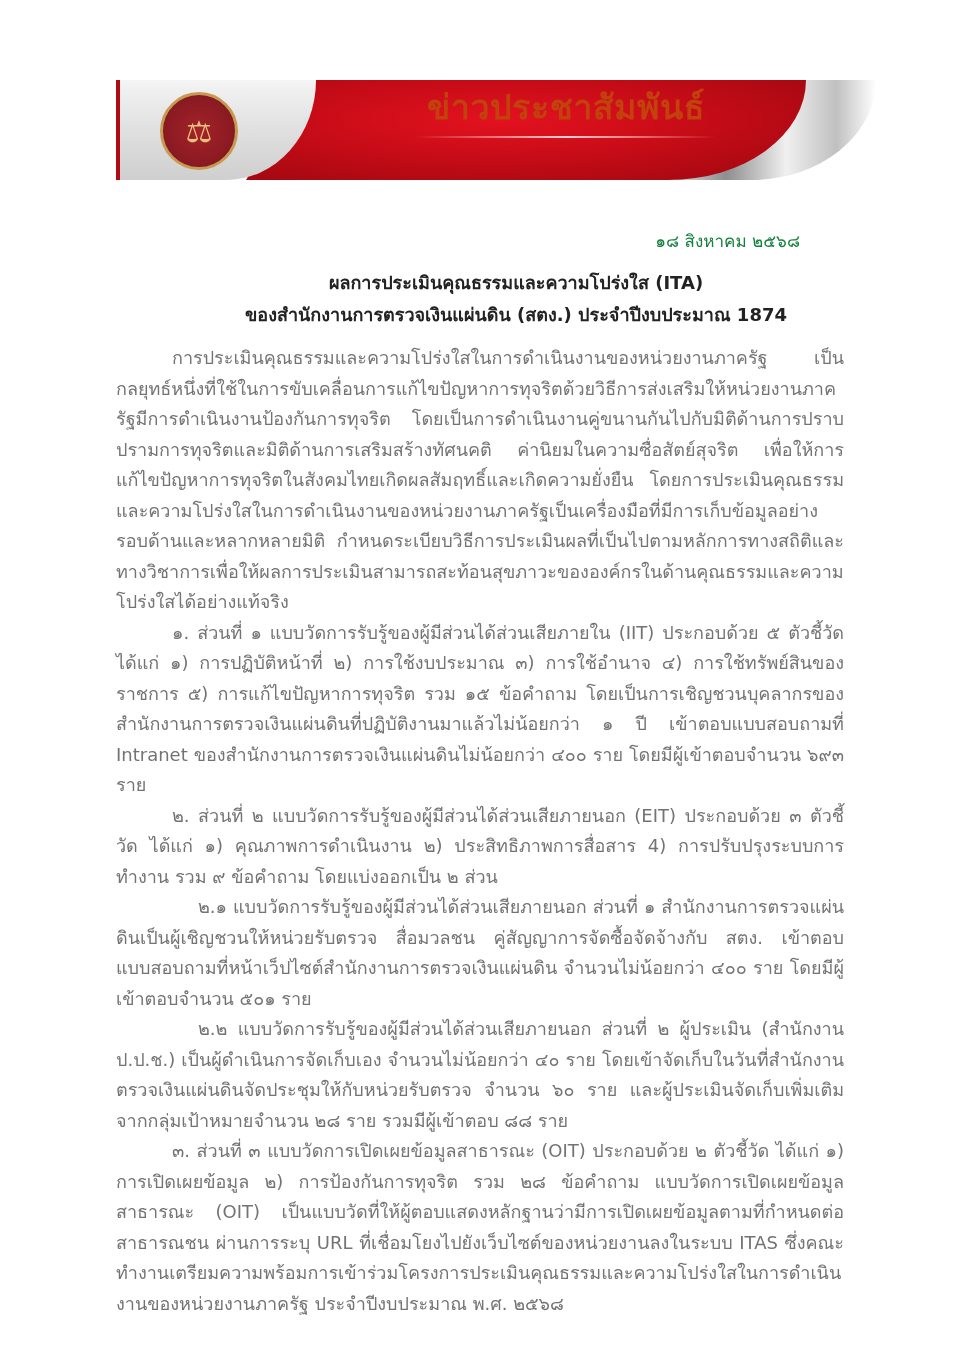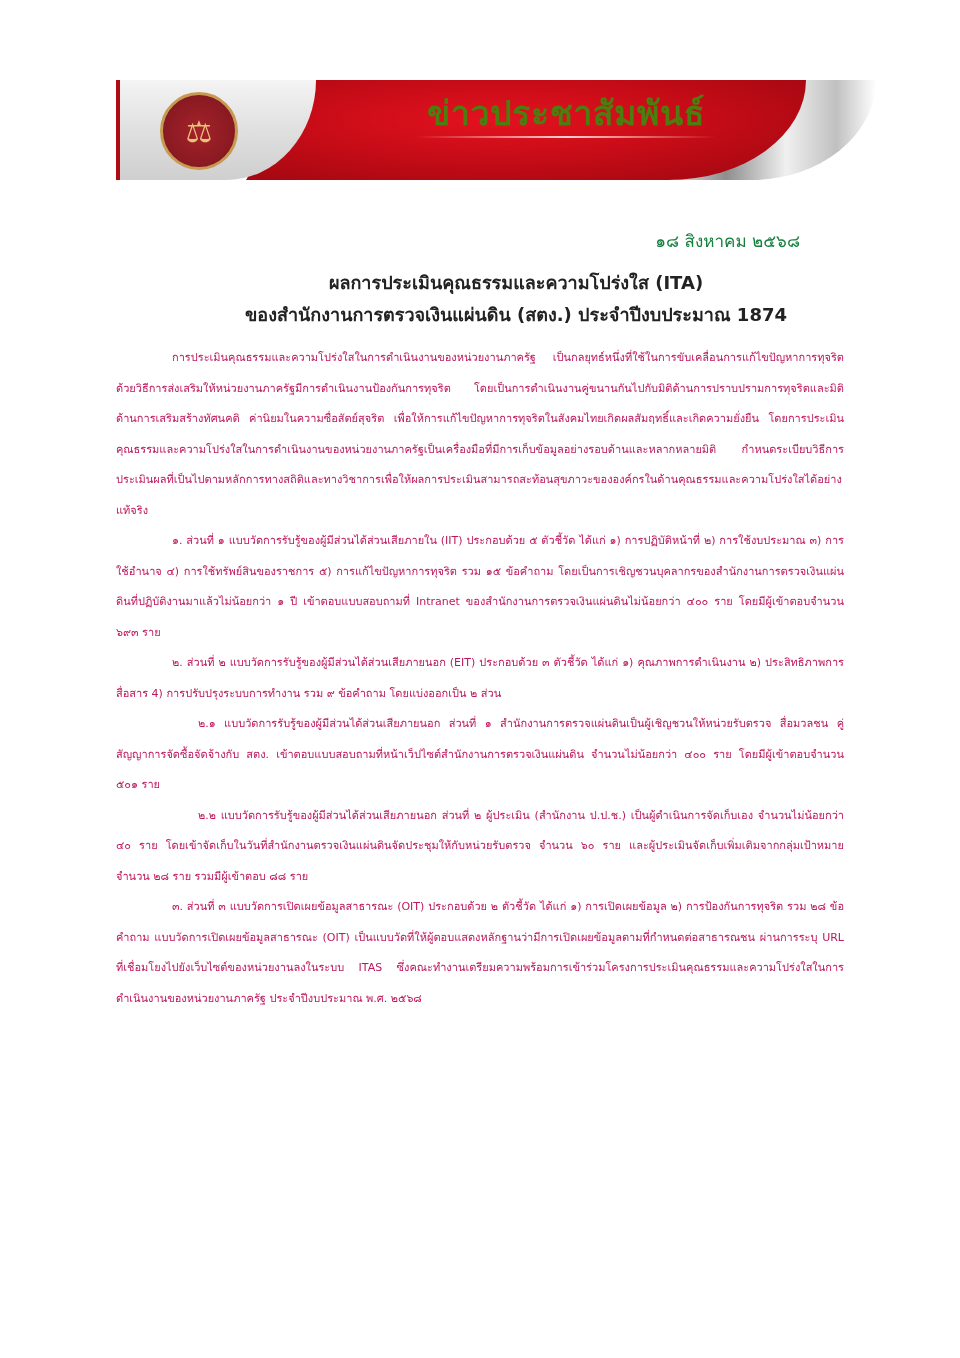--- a/index.html
+++ b/index.html
@@ -33,22 +33,22 @@
   .banner-red { z-index: 1; }
   .banner-left { z-index: 2; border-radius: 0 0 90px 0 / 0 0 100px 0; }
   .seal {
     position: absolute; left: 44px; top: 12px; width: 78px; height: 78px; border-radius: 50%;
     background: radial-gradient(circle, #a5222a 0%, #8b1a22 65%, #6d1016 100%);
     border: 3px solid #c79a52; box-sizing: border-box;
     display: flex; align-items: center; justify-content: center;
     color: #e9c27a; font-size: 30px; z-index: 3;
   }
   .banner-title {
-    position: absolute; left: 240px; top: 6px; width: 420px; text-align: center;
-    color: #4d7c0f; font-weight: bold; font-size: 34px; z-index: 4;
+    position: absolute; left: 240px; top: 0; width: 420px; text-align: center;
+    color: #c2410c; font-weight: bold; font-size: 34px; z-index: 4;
     font-family: "DejaVu Sans", sans-serif; letter-spacing: 0.5px;
   }
   .banner-line {
     position: absolute; left: 300px; top: 56px; width: 300px; height: 2px; z-index: 4;
     background: linear-gradient(90deg, transparent, #ffd0d0, transparent);
   }
   .banner-sub {
     position: absolute; left: 240px; top: 64px; width: 420px; text-align: center;
     color: #fff; font-size: 17px; z-index: 4; font-family: "DejaVu Sans", sans-serif;
   }
@@ -56,21 +56,21 @@
     position: absolute; right: 160px; top: 227px; font-size: 17px; color: #15803d;
   }
   .doc-title {
     position: absolute; left: 0; width: 960px; text-align: center;
     font-weight: bold; font-size: 18px; color: #222; padding-left: 36px;
   }
   .t1 { top: 268px; }
   .t2 { top: 300px; }
   .body-text {
     position: absolute; left: 116px; width: 728px; top: 343px;
-    font-size: 11px; line-height: 30.5px; color: #be185d;
+    font-size: 18px; line-height: 30.5px; color: #737373;
     text-align: justify;
   }
   .body-text p { margin: 0; }
   .ind1 { text-indent: 56px; }
   .ind2 { text-indent: 82px; }
 </style>
 </head>
 <body>
 
 <div class="banner">

